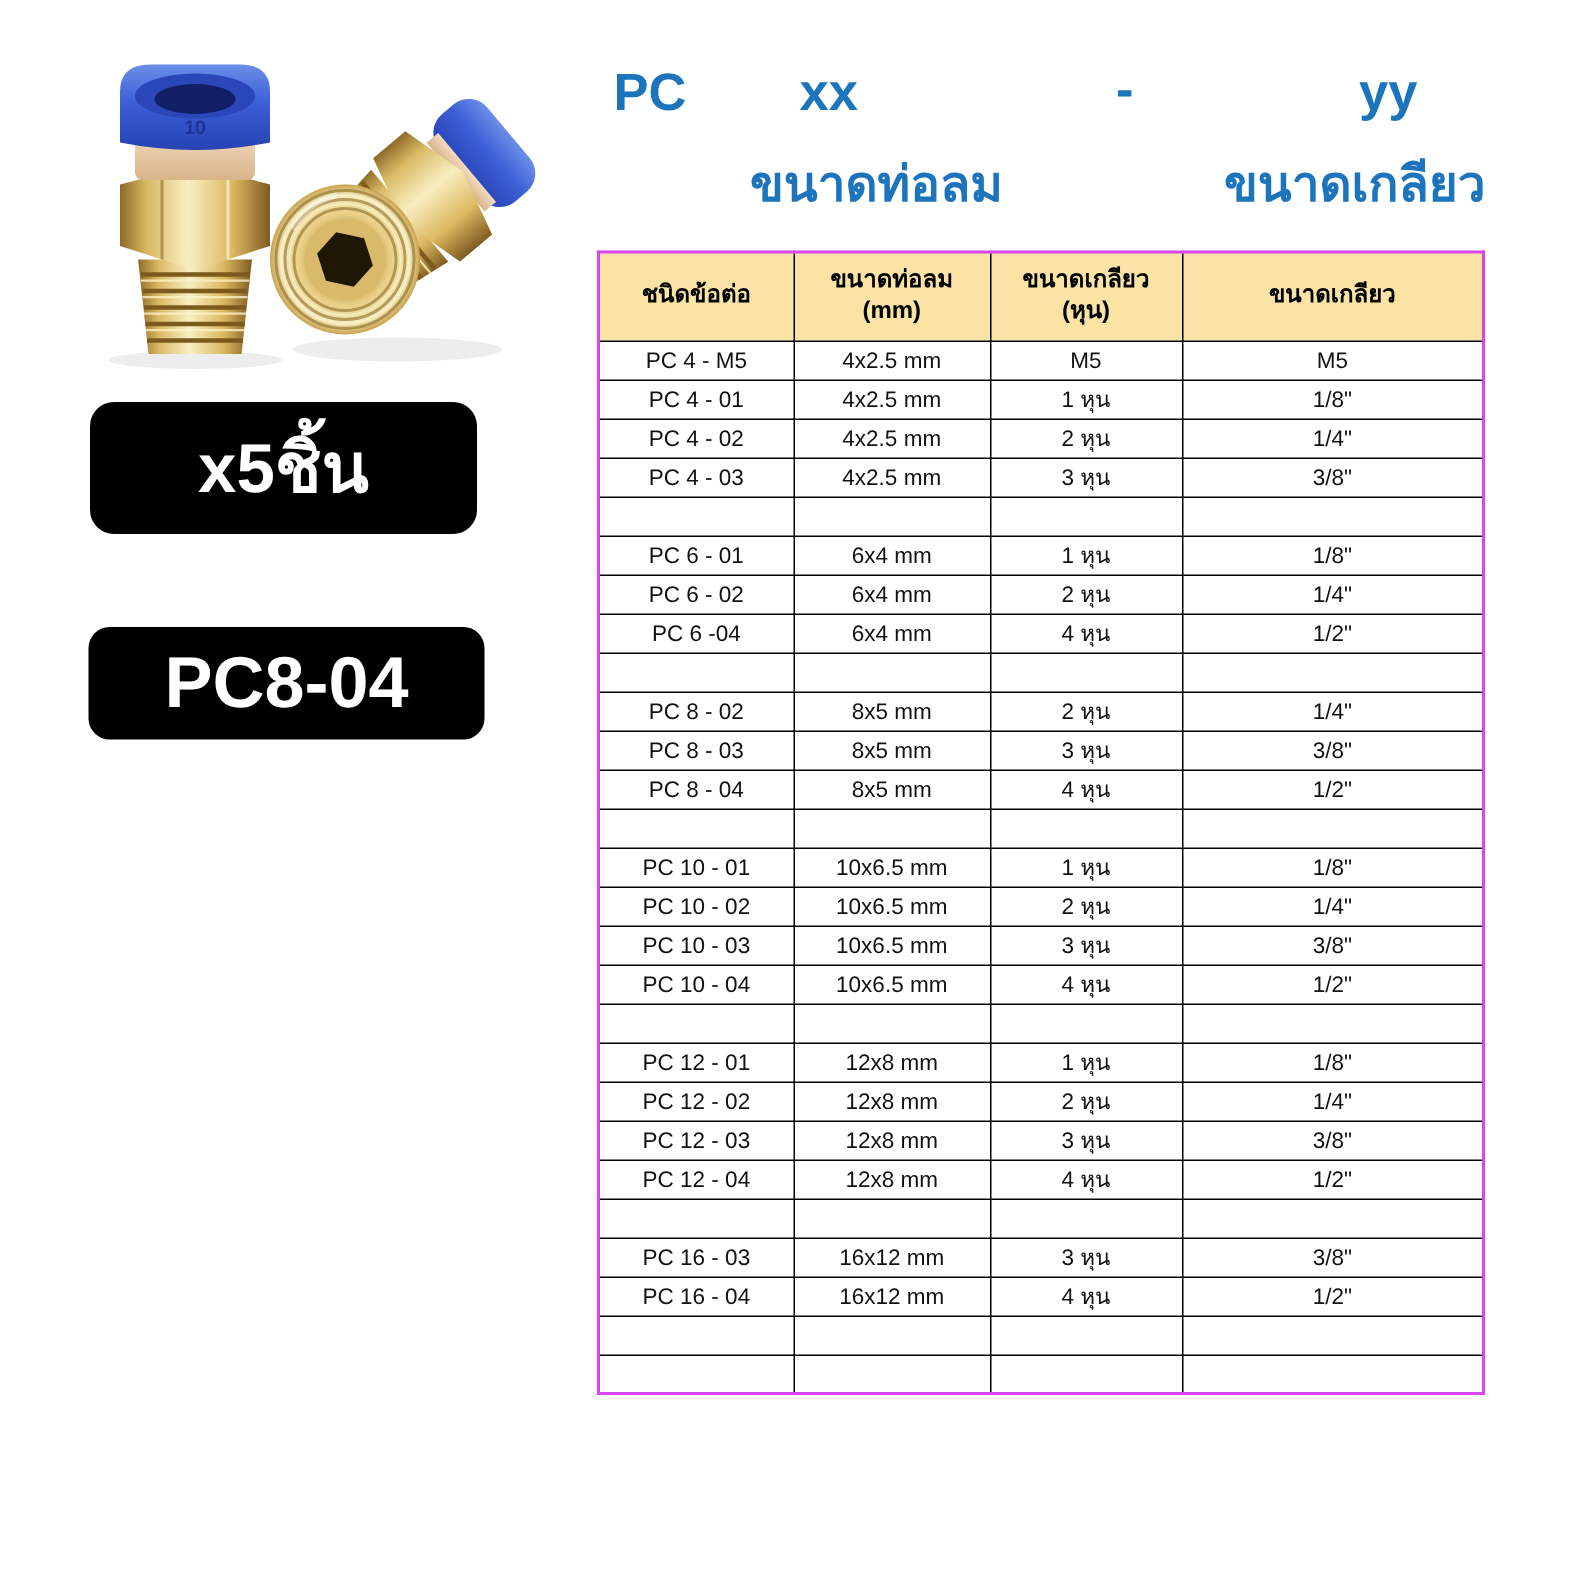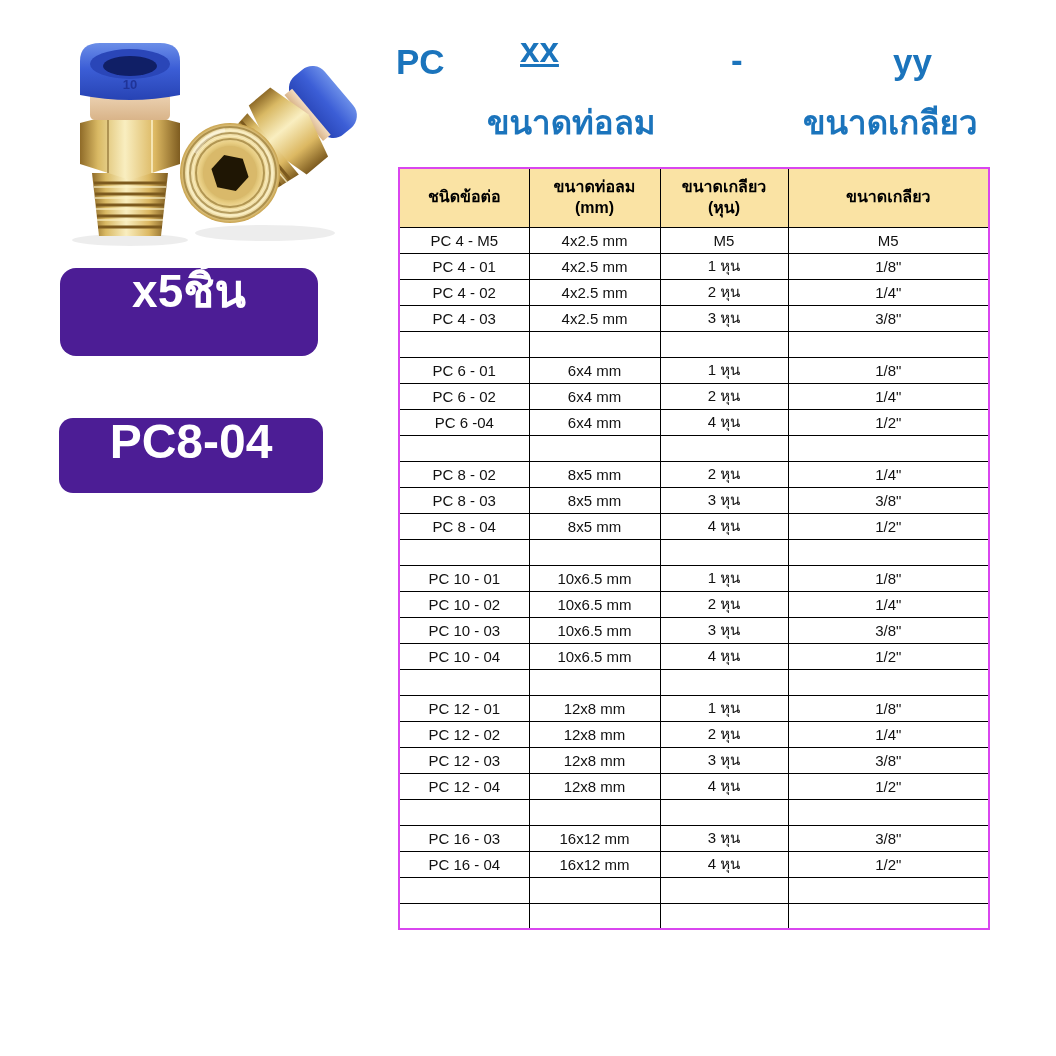--- a/index.html
+++ b/index.html
@@ -14,44 +14,45 @@
 
   
   .photo {
     position: absolute; left: 30px; top: 33px;
     width: 345px; height: 215px;
   }
 
   
   .badge {
     position: absolute;
-    background: #4c1d95;
+    background: #000000;
     color: #ffffff;
     font-weight: bold;
-    display: flex; align-items: flex-start; justify-content: center;
+    display: flex; align-items: center; justify-content: center;
     line-height: 1;
   }
   .badge-qty {
     left: 60px; top: 268px; width: 258px; height: 88px;
     border-radius: 16px; font-size: 46px;
   }
   .badge-model {
     left: 59px; top: 371px; width: 264px; height: 75px;
     border-radius: 14px; font-size: 48px; margin-top: 47px;
   }
 
   
   .formula span {
     position: absolute;
     color: #1B74BC;
     font-weight: bold;
     white-space: nowrap;
+    margin-left: 13px;
   }
   .f-prefix { left: 396px; top: 42px; font-size: 35px; }
-  .f-x      { left: 520px; top: 30px; font-size: 35px; text-decoration: underline; }
+  .f-x      { left: 520px; top: 42px; font-size: 35px; }
   .f-dash   { left: 731px; top: 40px; font-size: 35px; }
   .f-y      { left: 893px; top: 42px; font-size: 35px; }
   .f-xlabel { left: 487px; top: 96px; font-size: 33px; }
   .f-ylabel { left: 803px; top: 96px; font-size: 33px; }
 
   
   table.spec {
     position: absolute; left: 398px; top: 167px;
     width: 590px;
     border-collapse: collapse;

